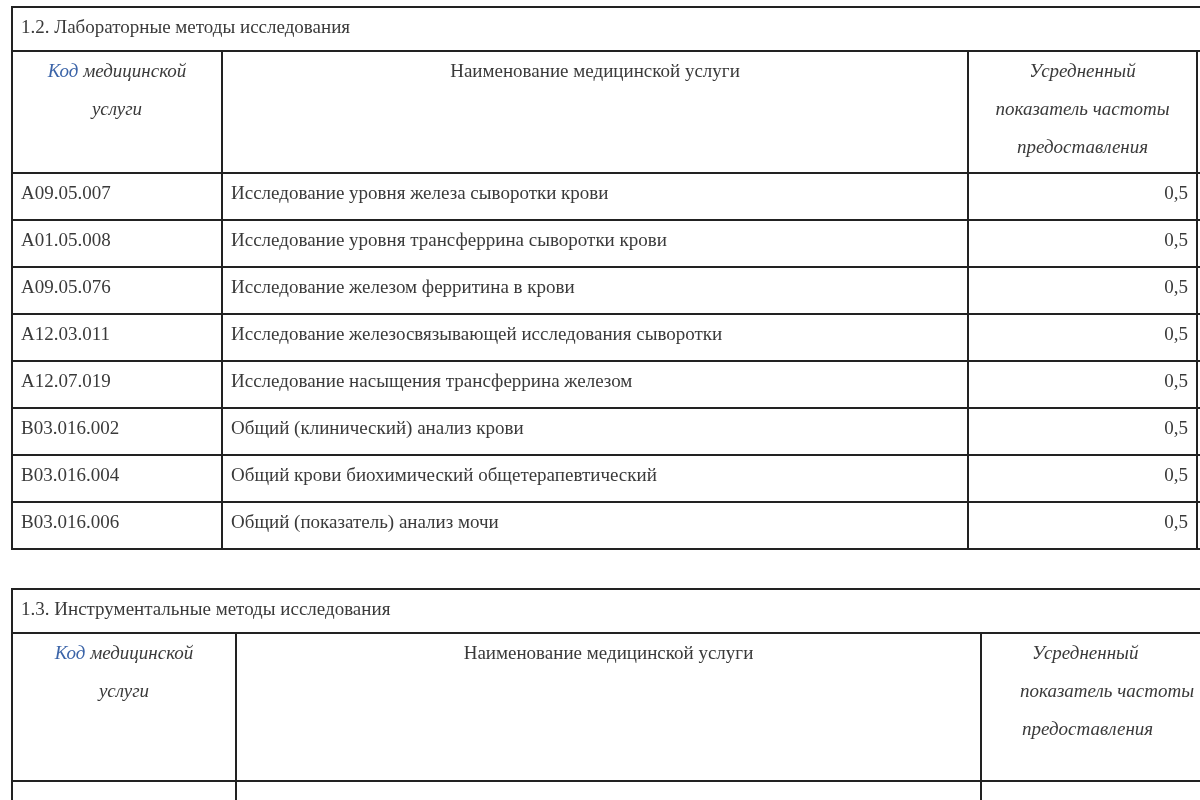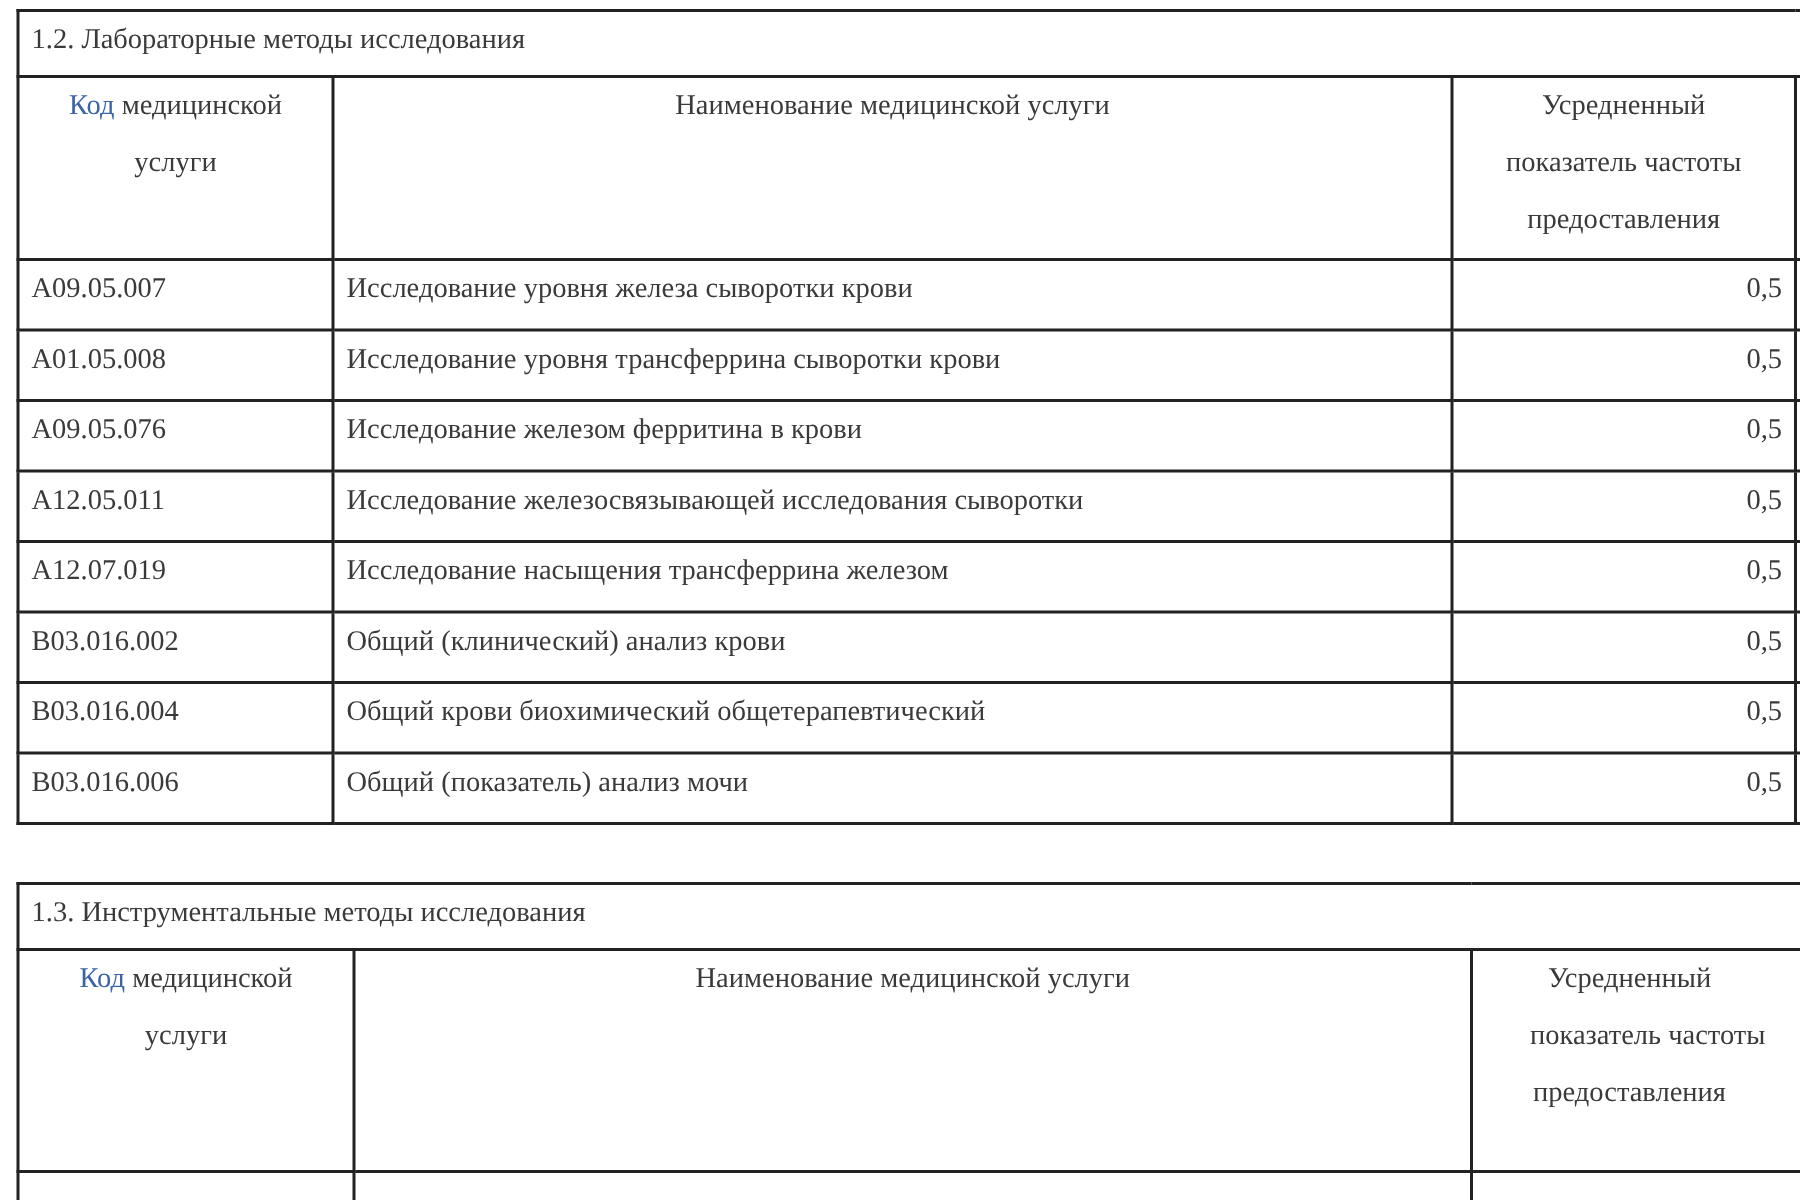--- a/index.html
+++ b/index.html
@@ -23,21 +23,21 @@
     table.svc td {
       border: 2px solid #222;
       padding: 0 8px;
       vertical-align: top;
       line-height: 38px;
       white-space: nowrap;
       overflow: hidden;
     }
     .title-cell { height: 42px; line-height: 42px; text-align: left; }
     .hdr { text-align: center; }
-    .hdr-line { display: block; }
+    .hdr-line { display: block; font-style: italic; }
     .code-link { color: #3b64a8; }
     .row td { height: 45px; line-height: 45px; font-family: Liberation Serif, serif; }
     .row td.val { text-align: right; }
     .hdr td { padding-top: 4px; }
 
     #t1 { left: 11px; top: 6px; width: 1220px; }
     #t2 { left: 11px; top: 588px; width: 1260px; }
   </style>
 </head>
 <body>
@@ -78,21 +78,21 @@
     <td class="val">0,5</td>
     <td></td>
   </tr>
   <tr class="row">
     <td>A09.05.076</td>
     <td>Исследование железом ферритина в крови</td>
     <td class="val">0,5</td>
     <td></td>
   </tr>
   <tr class="row">
-    <td>A12.05.011</td>
+    <td>A12.03.011</td>
     <td>Исследование железосвязывающей исследования сыворотки</td>
     <td class="val">0,5</td>
     <td></td>
   </tr>
   <tr class="row">
     <td>A12.07.019</td>
     <td>Исследование насыщения трансферрина железом</td>
     <td class="val">0,5</td>
     <td></td>
   </tr>

